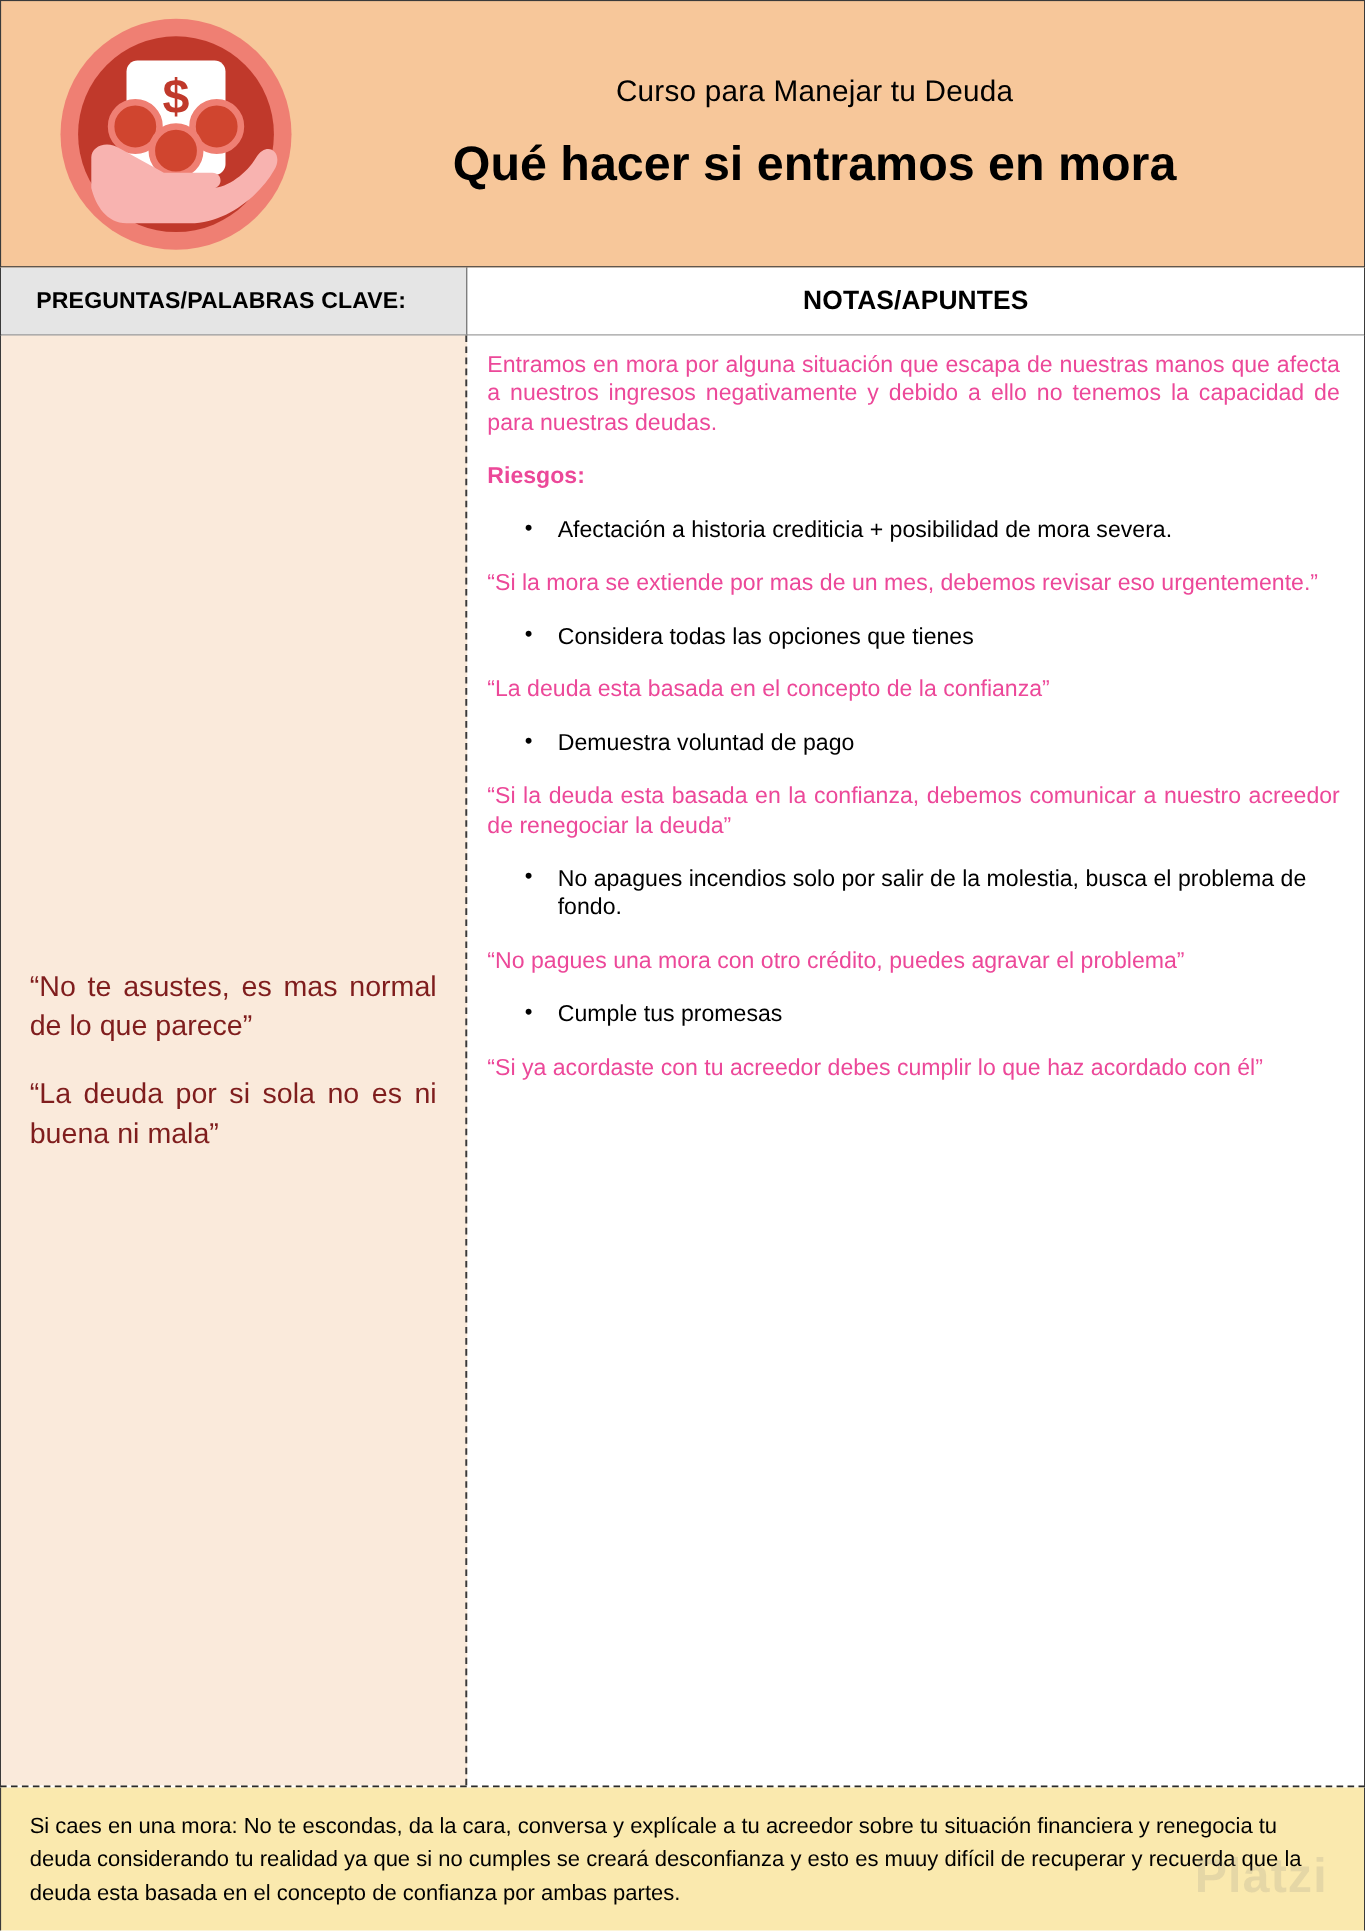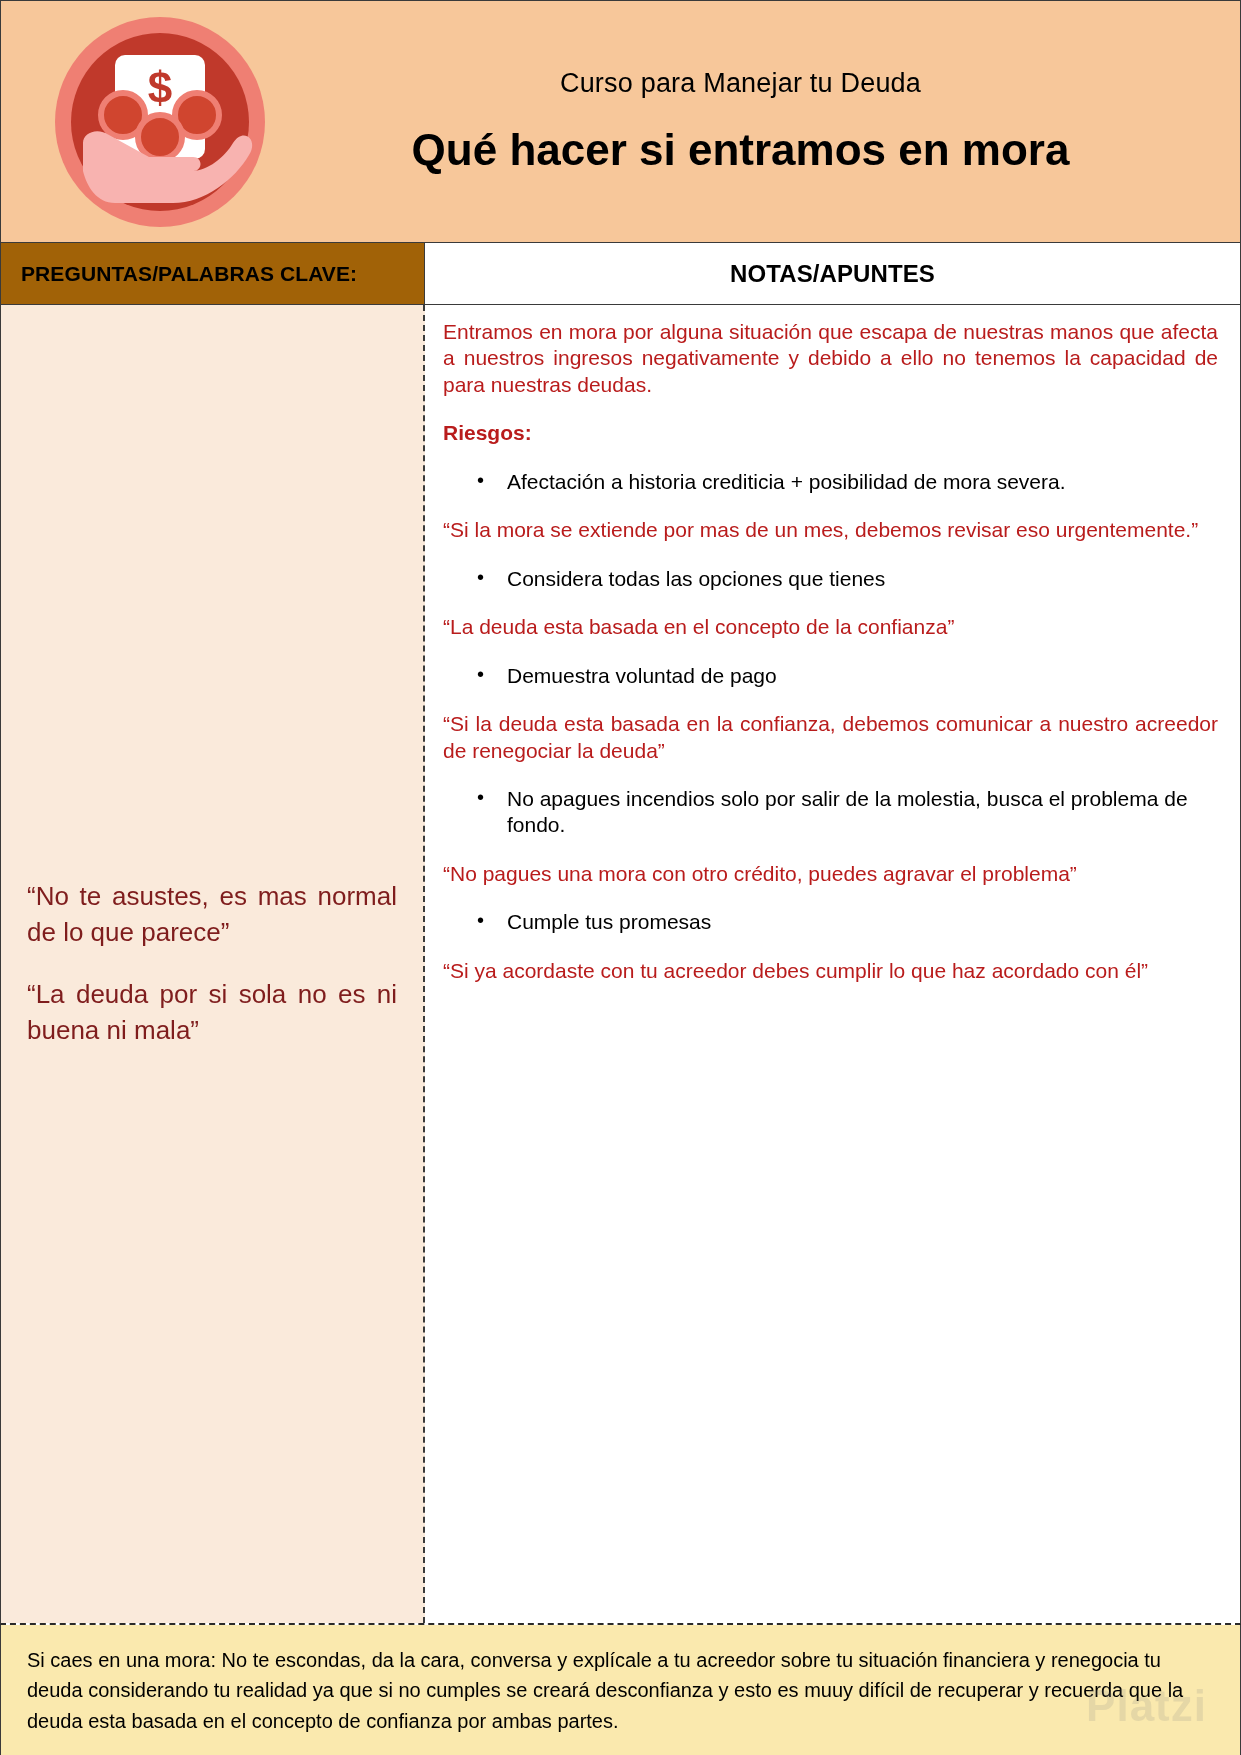--- a/index.html
+++ b/index.html
@@ -74,25 +74,25 @@
     display: flex;
     height: 62px;
     box-sizing: border-box;
     border-left: 1px solid #3a3a3a;
     border-right: 1px solid #3a3a3a;
     border-bottom: 1px solid #3a3a3a;
   }
   .col-head-left {
     width: 424px;
     min-width: 424px;
-    background: #a16207;
-    display: flex;
-    align-items: center;
-    box-sizing: border-box;
-    padding-left: 20px;
+    background: #e5e5e5;
+    display: flex;
+    align-items: center;
+    box-sizing: border-box;
+    padding-left: 32px;
     border-right: 1px solid #3a3a3a;
   }
   .col-head-left span {
     font-size: 21px;
     font-weight: bold;
     color: #000000;
     letter-spacing: 0.1px;
   }
   .col-head-right {
     flex: 1;
@@ -140,21 +140,21 @@
 
   .notes-col {
     flex: 1;
     background: #ffffff;
     box-sizing: border-box;
     padding: 14px 22px 0 18px;
   }
   .para {
     font-size: 21px;
     line-height: 1.26;
-    color: #b91c1c;
+    color: #ec4899;
     text-align: justify;
     margin: 0 0 22px 0;
   }
   .para.bold { font-weight: bold; }
   .para.nojustify { text-align: left; }
 
   ul.bullets {
     margin: 0 0 22px 0;
     padding: 0 0 0 64px;
     list-style: none;

